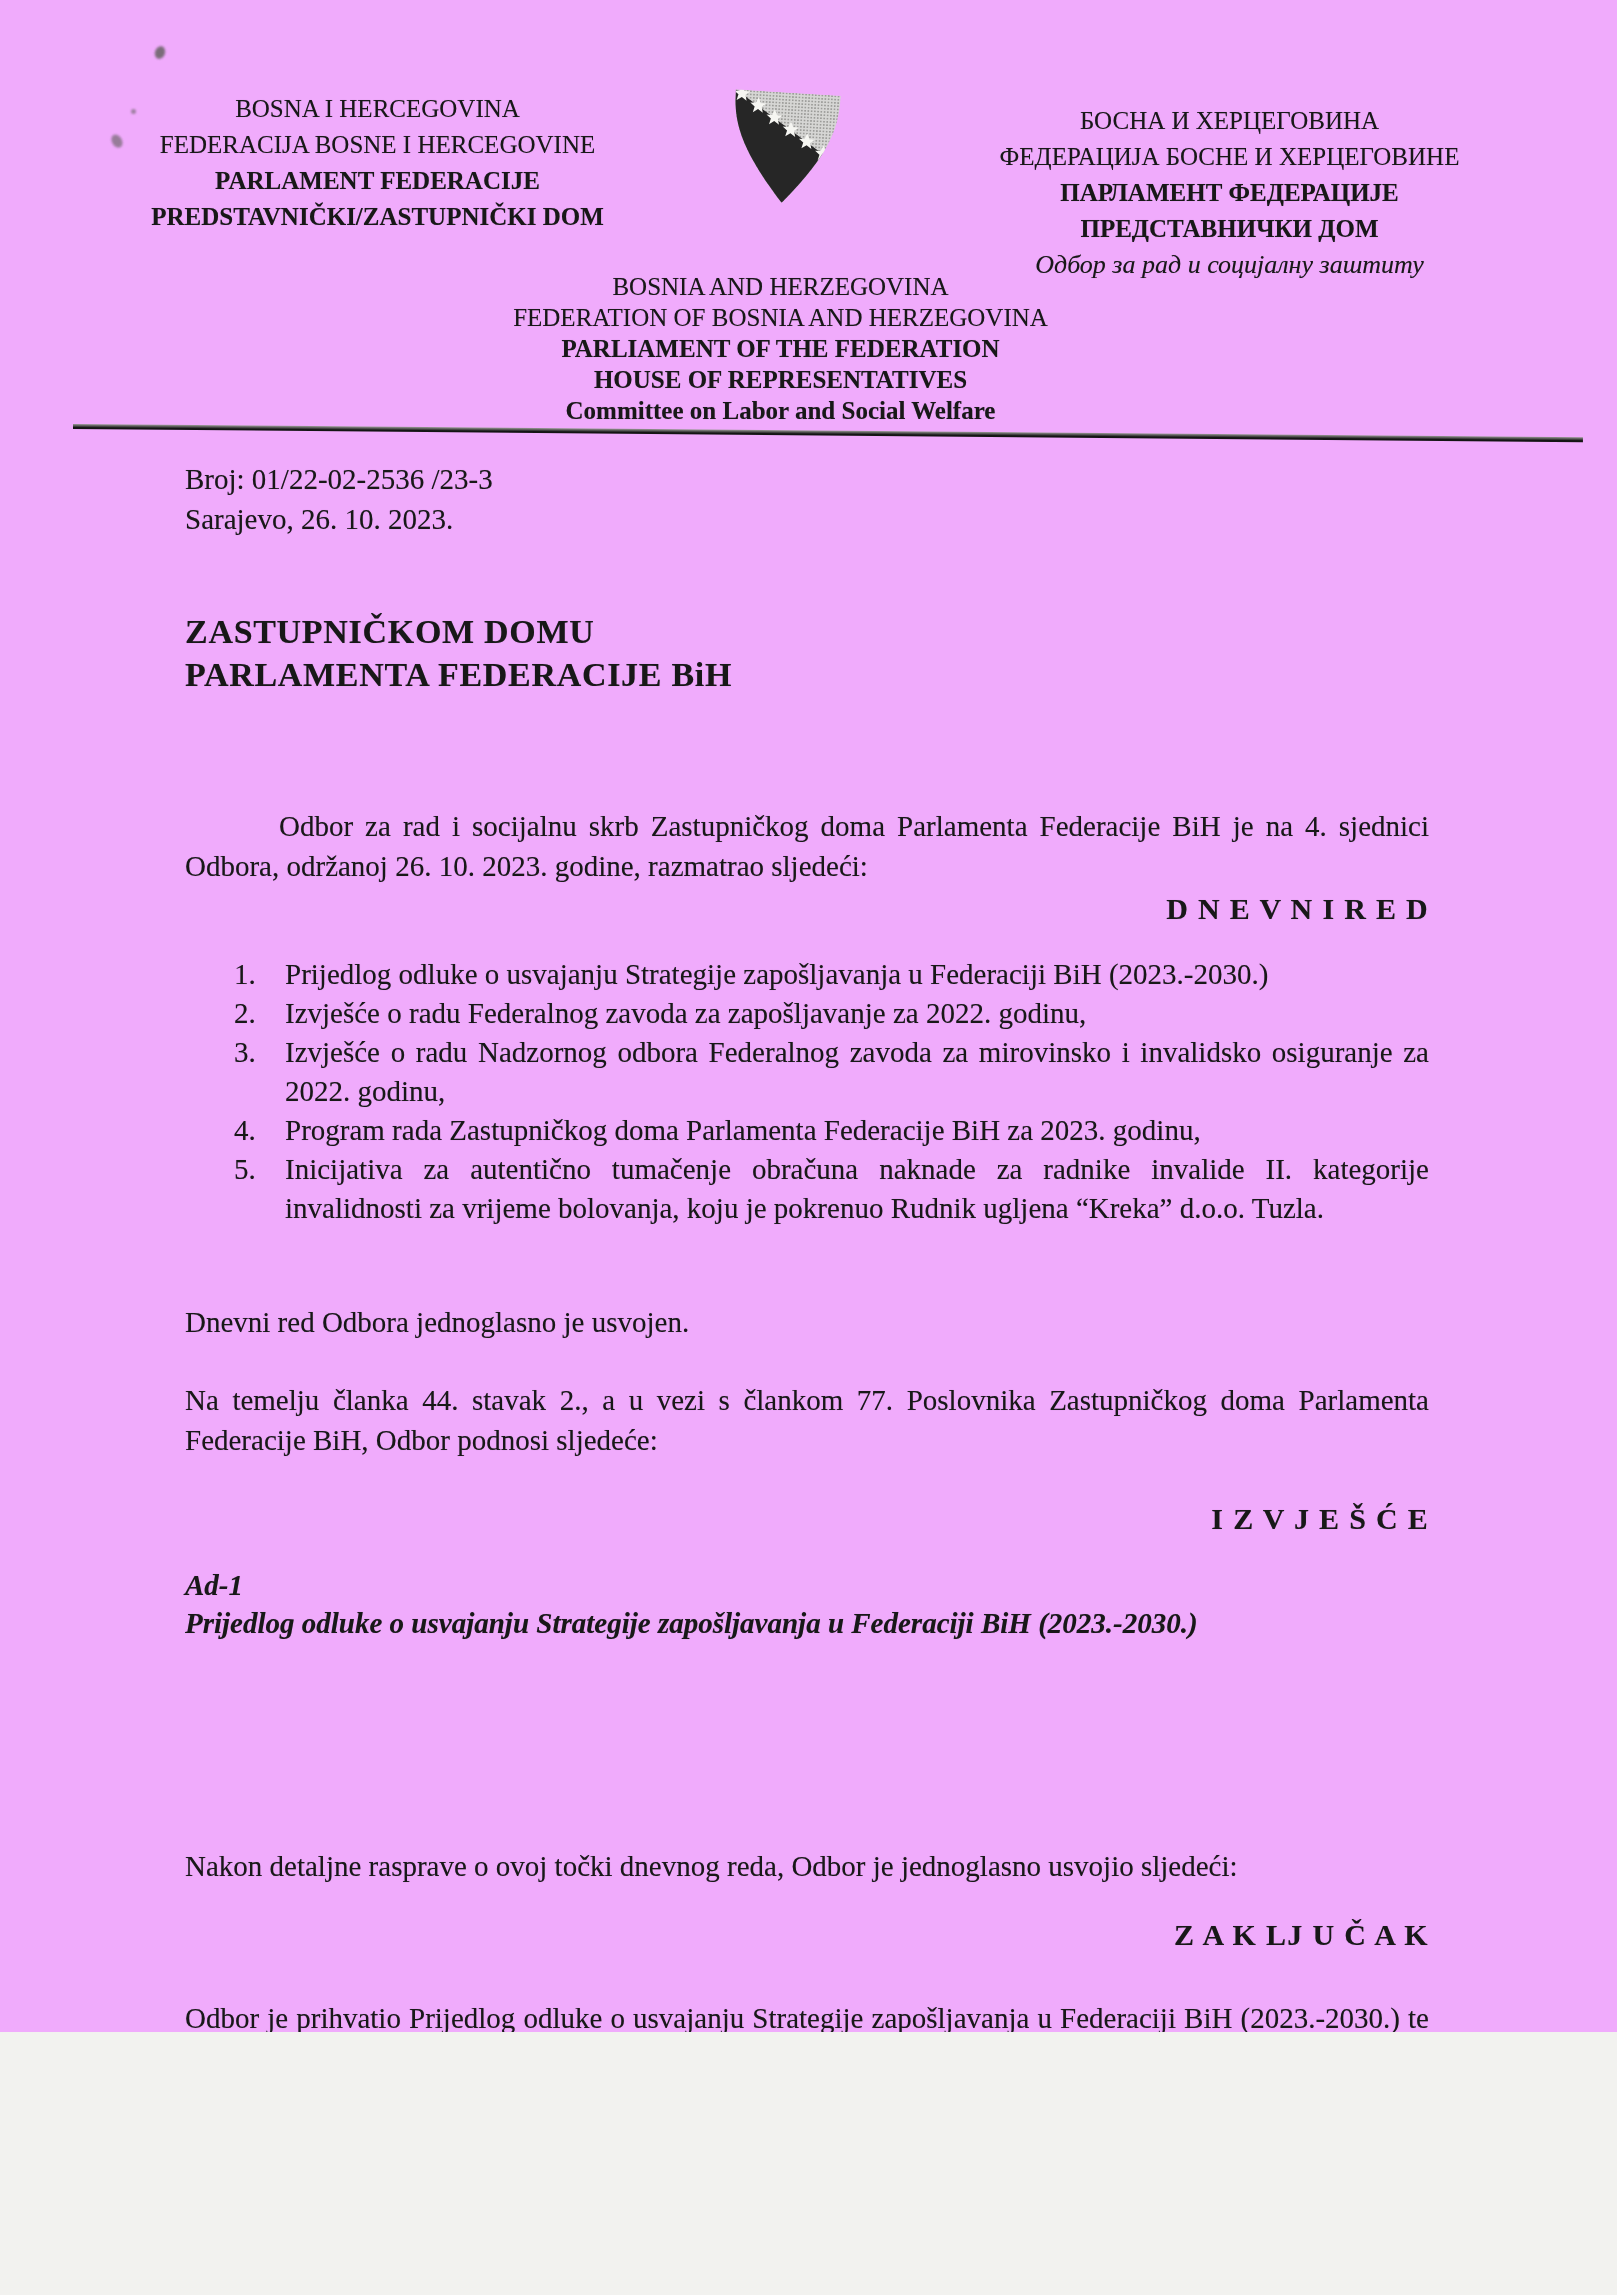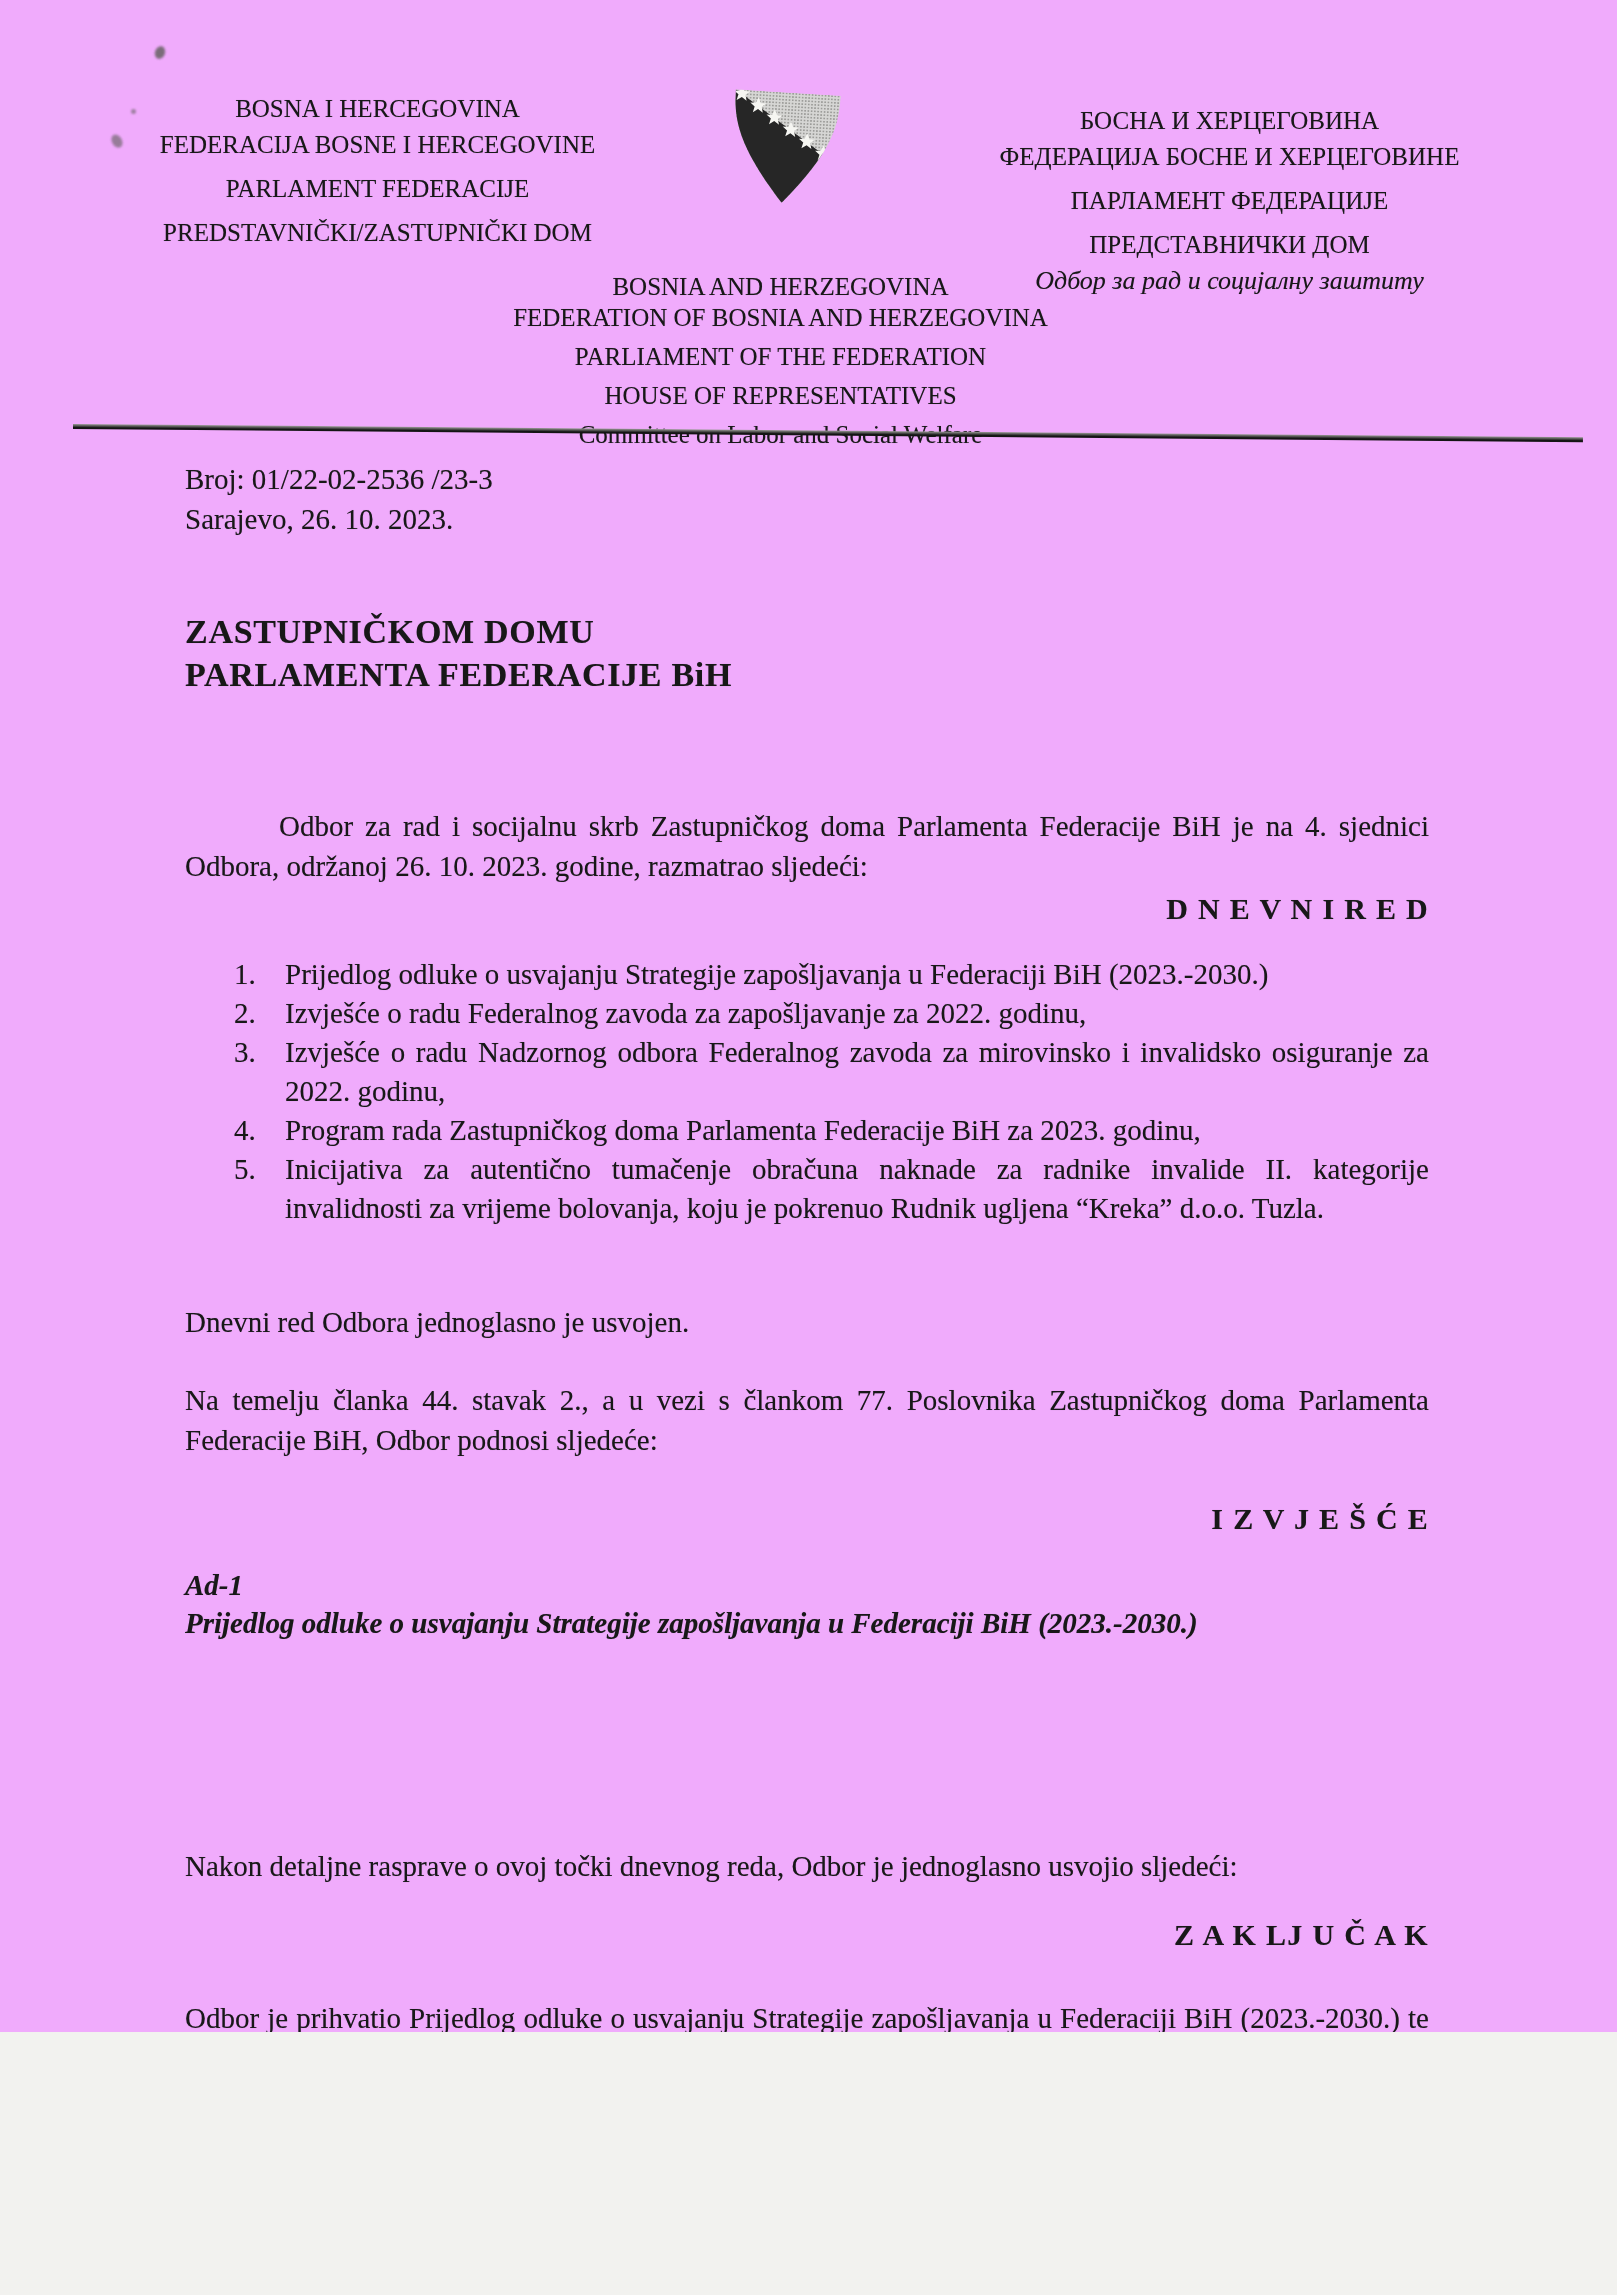--- a/index.html
+++ b/index.html
@@ -9,21 +9,21 @@
     font-family:"Liberation Serif","DejaVu Serif",serif;
   }
   .page{
     position:relative;width:1617px;height:2032px;
     background:#f0abfc;color:#181818;overflow:hidden;
     text-shadow:0 0 0.7px rgba(20,20,20,.35);
   }
   .abs{position:absolute;}
   .center{text-align:center;}
   .justify{text-align:justify;}
-  .bold{font-weight:normal;margin-top:8px;}
+  .bold{font-weight:bold;}
   .italic{font-style:italic;}
 
   
   .hdr{font-size:25px;line-height:36px;}
   .hdr-en{font-size:25px;line-height:31px;}
   .hdr .small-it{font-size:26px;}
 
   .rule{
     height:4.6px;width:1510px;left:73px;top:424px;
     background:linear-gradient(#9a9a96,#141414 70%);

